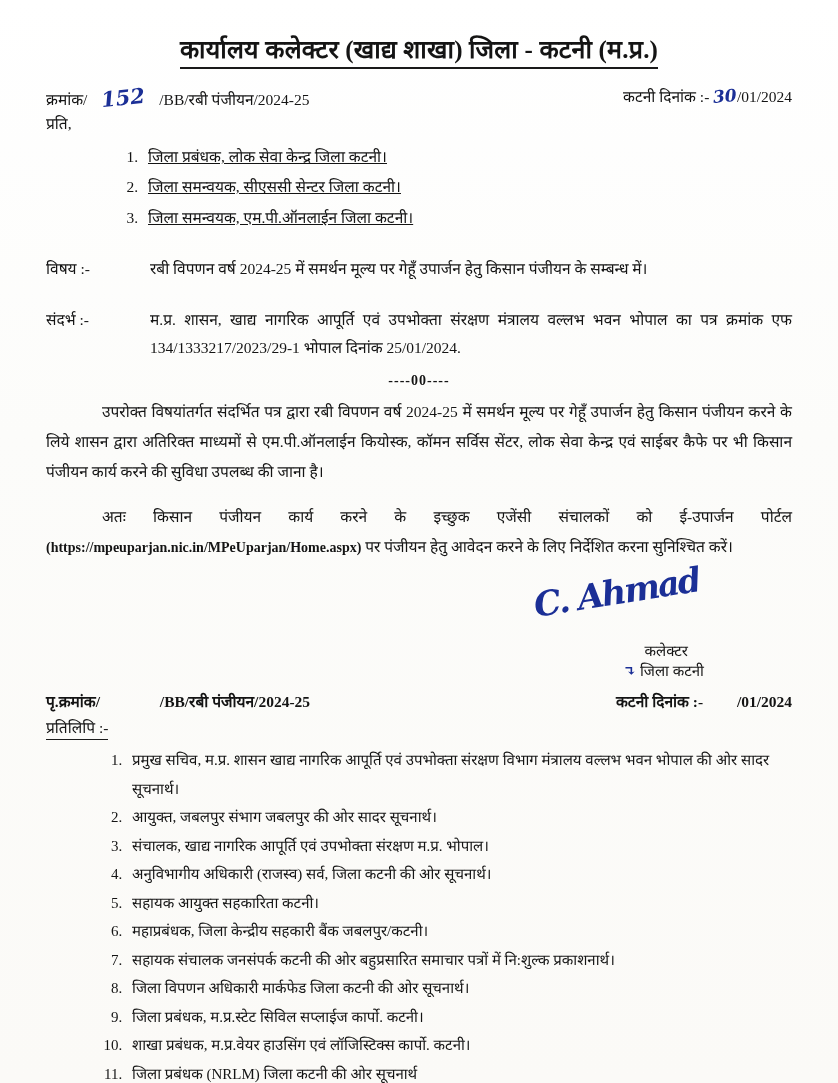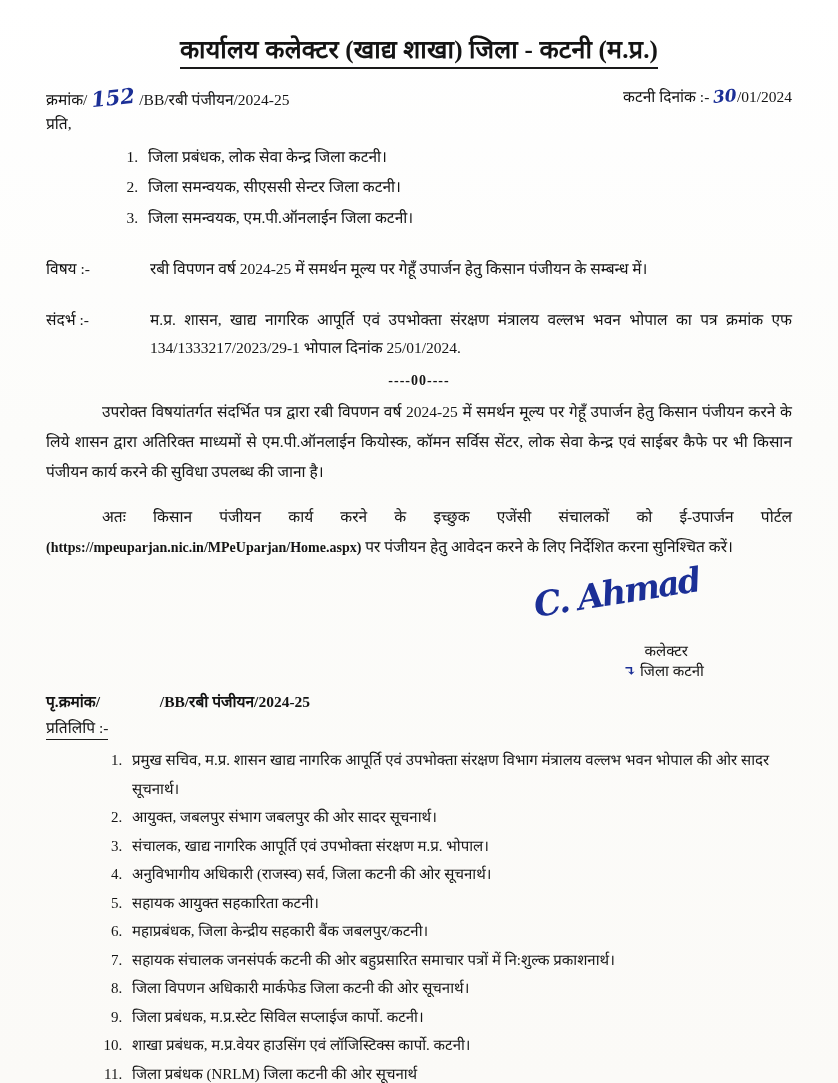--- a/index.html
+++ b/index.html
@@ -52,21 +52,21 @@
   .meta-row {
     display: flex;
     justify-content: space-between;
     align-items: flex-start;
     font-size: 15.5px;
     margin-top: 6px;
   }
   .meta-left {
     display: flex;
     align-items: baseline;
-    gap: 0;
+    gap: 10px;
   }
   .handwrite {
     font-family: "DejaVu Serif", serif;
     color: #1b2f96;
     font-size: 21px;
     font-style: italic;
     font-weight: bold;
     transform: rotate(-6deg);
     display: inline-block;
     padding: 0 4px;
@@ -88,21 +88,21 @@
     font-size: 15.5px;
     margin-top: 2px;
   }
   
   ol.addr {
     margin: 8px 0 0 0;
     padding-left: 96px;
     font-size: 15.5px;
     line-height: 1.95;
   }
-  ol.addr li { padding-left: 6px; }
+  ol.addr li { padding-left: 6px; text-decoration: underline; }
 
   
   .kv {
     display: flex;
     margin-top: 22px;
     font-size: 15.5px;
     line-height: 1.85;
   }
   .kv .k {
     width: 104px;
@@ -247,20 +247,25 @@
     <div class="sig-label2">
       <span class="sig-tick">↴</span>
       <span>जिला कटनी</span>
     </div>
 
     <div class="meta-row2">
       <div>
         <span>पृ.क्रमांक/</span>
         <span style="display:inline-block;width:52px"></span>
         <span>/BB/रबी पंजीयन/2024-25</span>
+      </div>
+      <div>
+        <span>कटनी दिनांक :-</span>
+        <span style="display:inline-block;width:26px"></span>
+        <span>/01/2024</span>
       </div>
     </div>
 
     <div>
       <span class="pratilipi">प्रतिलिपि :-</span>
     </div>
 
     <ol class="copies">
       <li>प्रमुख सचिव, म.प्र. शासन खाद्य नागरिक आपूर्ति एवं उपभोक्ता संरक्षण विभाग मंत्रालय वल्लभ भवन भोपाल की ओर सादर सूचनार्थ।</li>
       <li>आयुक्त, जबलपुर संभाग जबलपुर की ओर सादर सूचनार्थ।</li>

